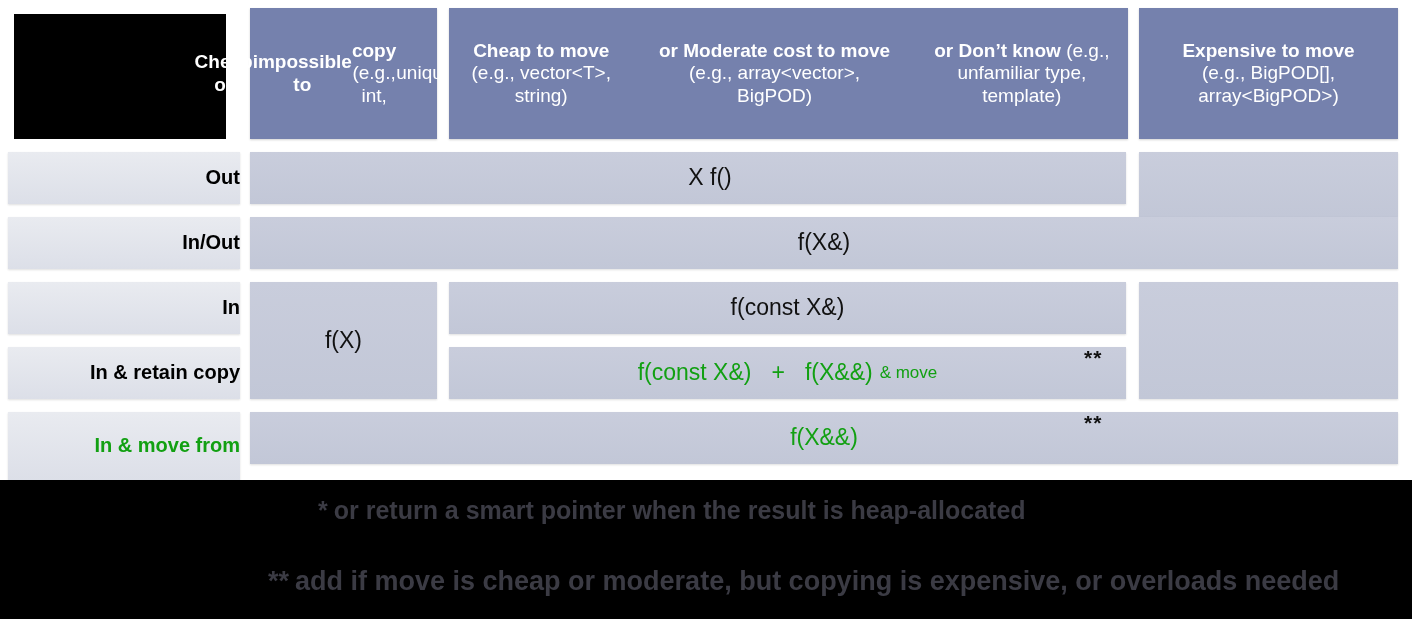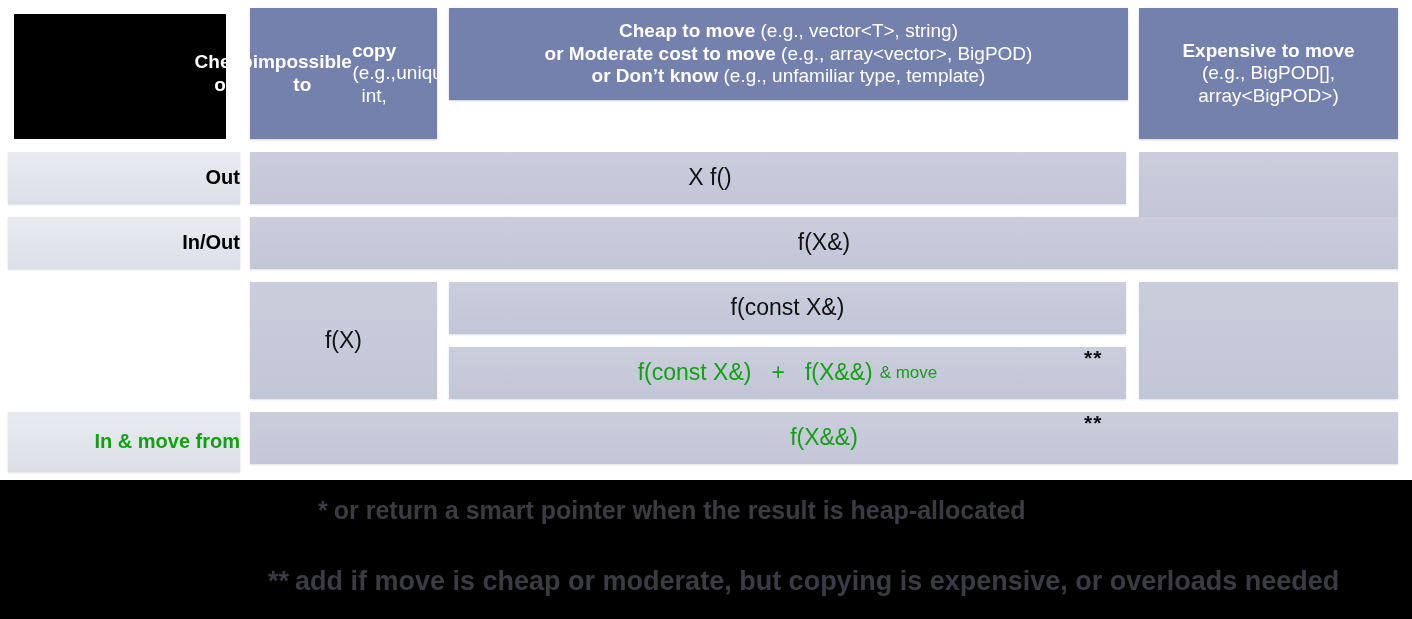--- a/index.html
+++ b/index.html
@@ -126,43 +126,49 @@
 
   <div class="cell corner" style="left:14px; top:14px; width:212px; height:125px;"></div>
 
   <div class="cell hdr" style="left:250px; top:8px; width:187px; height:131px; flex-direction:row;">
     <div><b>Cheap or</b></div>
     <div><b>impossible to</b></div>
     <div><b>copy</b><span class="lite"> (e.g., int,</span></div>
     <div><span class="lite">unique_ptr)</span></div>
   </div>
 
-  <div class="cell hdr" style="left:449px; top:8px; width:679px; height:92px; flex-direction:column;">
+  <div class="cell hdr" style="left:449px; top:8px; width:679px; height:131px; flex-direction:row;gap:23px;">
     <div><b>Cheap to move</b><span class="lite"> (e.g., vector&lt;T&gt;, string)</span></div>
     <div><b>or Moderate cost to move</b><span class="lite"> (e.g., array&lt;vector&gt;, BigPOD)</span></div>
     <div><b>or Don’t know</b><span class="lite"> (e.g., unfamiliar type, template)</span></div>
   </div>
 
   <div class="cell hdr" style="left:1139px; top:8px; width:259px; height:131px; flex-direction:column;">
     <div><b>Expensive to move</b></div>
     <div><span class="lite">(e.g., BigPOD[],</span></div>
     <div><span class="lite">array&lt;BigPOD&gt;)</span></div>
   </div>
 
   <div class="cell rowlbl" style="left:8px; top:152px; width:232px; height:52px;">
     <span>Out</span>
   </div>
 
   <div class="cell rowlbl" style="left:8px; top:217px; width:232px; height:52px;">
     <span>In/Out</span>
   </div>
 
-
-
-  <div class="cell rowlbl green" style="left:8px; top:412px; width:232px; height:60px;">
+  <div class="cell rowlbl" style="left:8px; top:282px; width:232px; height:52px;">
+    <span>In</span>
+  </div>
+
+  <div class="cell rowlbl" style="left:8px; top:347px; width:232px; height:52px;">
+    <span>In &amp; retain copy</span>
+  </div>
+
+  <div class="cell rowlbl green" style="left:8px; top:412px; width:232px; height:68px;">
     <span>In &amp; move from</span>
   </div>
 
   <div class="cell dcell" style="left:250px; top:152px; width:876px; height:52px;padding-left:44px;">
     <span class="sig">X f()</span>
   </div>
   <div class="cell dcell empty" style="left:1139px; top:152px; width:259px; height:65px;"></div>
 
   <div class="cell dcell" style="left:250px; top:282px; width:187px; height:117px;">
     <span class="sig">f(X)</span>

